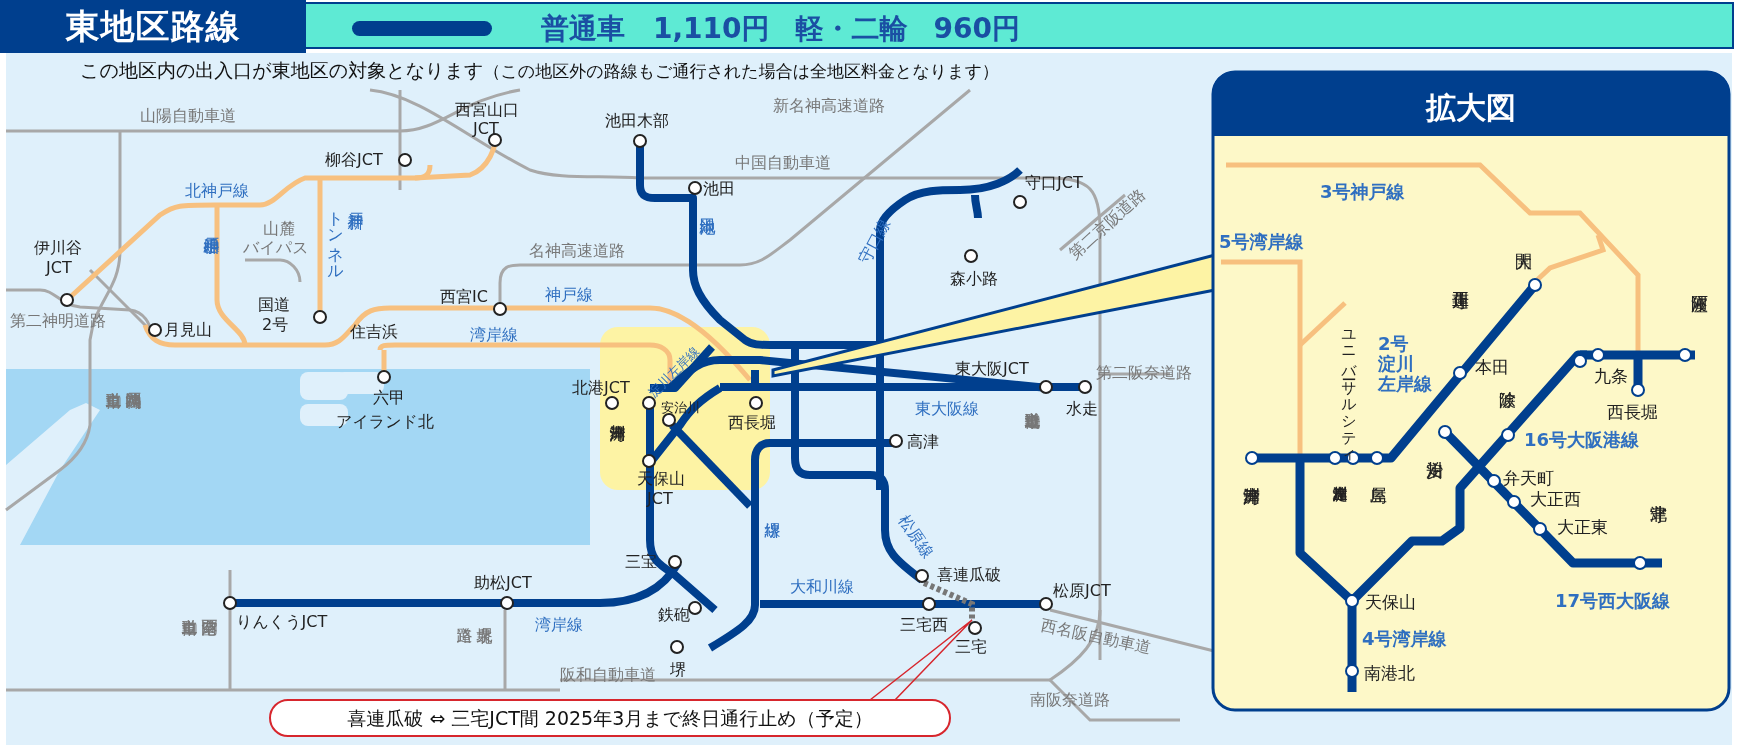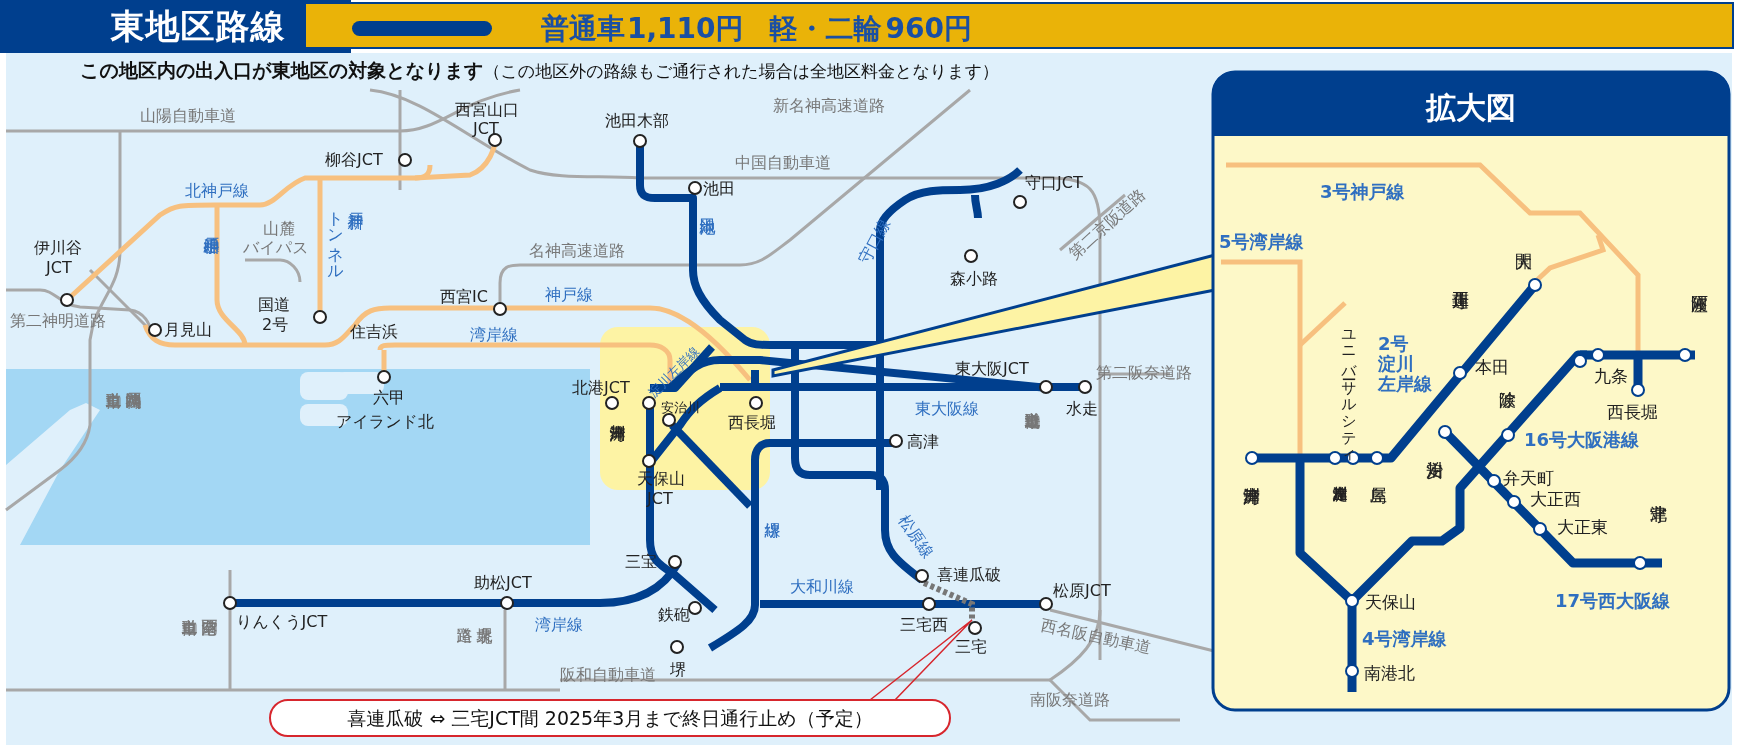--- a/index.html
+++ b/index.html
@@ -1,43 +1,43 @@
 <!DOCTYPE html>
 <html><head>
 <meta charset="utf-8">
 <style>
   html, body { margin:0; padding:0; }
   body { width:1738px; height:751px; background:#ffffff; font-family:"DejaVu Sans", sans-serif; overflow:hidden; position:relative; }
   .header { position:absolute; left:0; top:0; width:1738px; height:53px; background:#ffffff; }
-  .title-box { position:absolute; left:0; top:0; width:306px; height:53px; background:#003f8e; color:#fff; font-weight:bold; font-size:34px; display:flex; align-items:center; justify-content:center; letter-spacing:1px;padding-left:45px; }
-  .fare-box { position:absolute; left:306px; top:2px; width:1428px; height:47px; border:2px solid #003f8e; border-left:none; box-sizing:border-box; background:#eab308; }
+  .title-box { position:absolute; left:0; top:0; width:306px; height:53px; background:#003f8e; color:#fff; font-weight:bold; font-size:34px; display:flex; align-items:center; justify-content:center; letter-spacing:1px; }
+  .fare-box { position:absolute; left:306px; top:2px; width:1428px; height:47px; border:2px solid #003f8e; border-left:none; box-sizing:border-box; background:#5eead4; }
   .legend-bar { position:absolute; left:46px; top:17px; width:140px; height:15px; background:#003f8e; border-radius:8px; }
   .fare-text { position:absolute; left:235px; top:6px; font-size:28px; color:#111; white-space:nowrap; display:flex; align-items:baseline; gap:0; }
   .fare-strong { color:#1a4fa3; font-weight:bold; }
   .fare-light { color:#222; font-size:26px; }
   .gap { display:inline-block; width:26px; }
   .notice { position:absolute; left:80px; top:58px; font-size:19px; color:#111; white-space:nowrap; }
-  .notice b { font-weight:bold; }
+  .notice b { font-weight:normal; }
   .notice span.sub { font-size:17px; }
   svg.map { position:absolute; left:0; top:0; }
   .lbl { font-family:"DejaVu Sans", sans-serif; }
 </style>
 </head>
 <body>
 
 <div class="header">
   <div class="title-box">東地区路線</div>
   <div class="fare-box">
     <div class="legend-bar"></div>
     <div class="fare-text">
       <span class="fare-strong">普通車</span>
-      <span class="fare-strong" style="margin-left:2px">1,110円</span>
+      <span class="fare-strong" style="margin-left:28px">1,110円</span>
       <span class="gap"></span>
       <span class="fare-strong">軽・二輪</span>
-      <span class="fare-strong" style="margin-left:4px">960円</span>
+      <span class="fare-strong" style="margin-left:26px">960円</span>
     </div>
   </div>
 </div>
 
 <svg class="map" width="1738" height="751" viewBox="0 0 1738 751">
 
   <rect x="6" y="53" width="1726" height="692" fill="#dff0fb"></rect>
 
   <path d="M6 369 L590 369 L590 545 L6 545 Z" fill="#a3d7f4"></path>
   <path d="M6 465 L70 410 L86 403 L100 410 L60 470 L20 545 L6 545 Z" fill="#dff0fb"></path>

